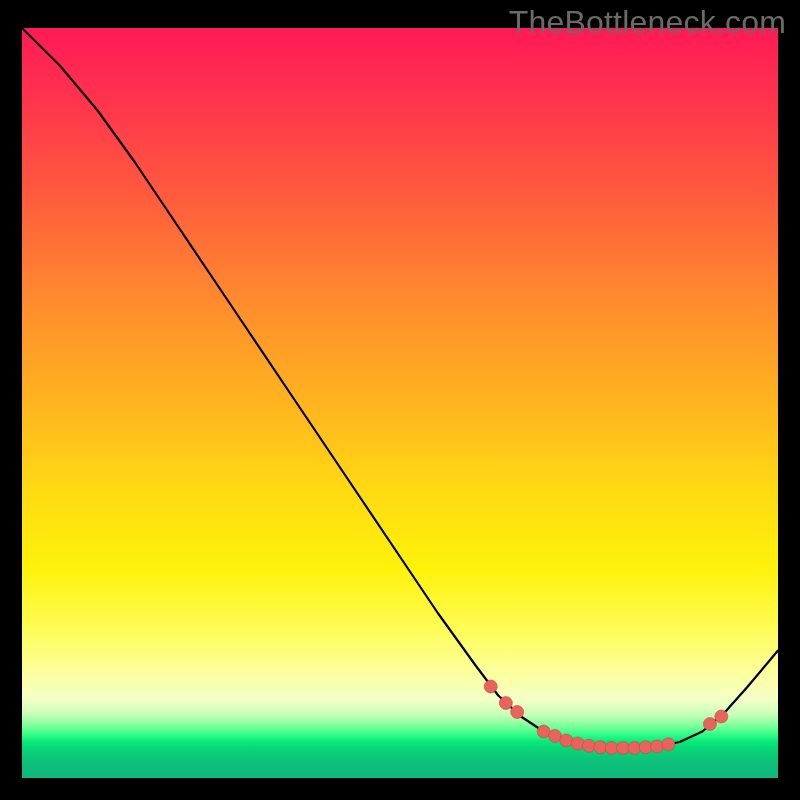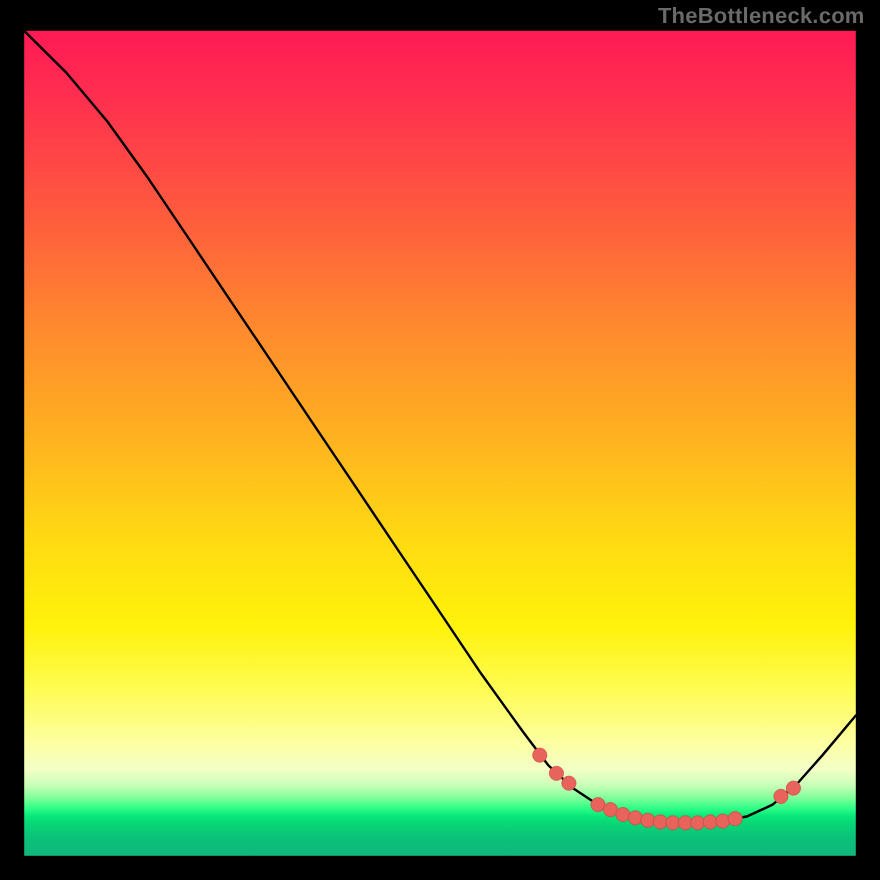--- a/index.html
+++ b/index.html
@@ -9,22 +9,22 @@
     background: #000;
     position: relative;
     font-family: Arial, Helvetica, sans-serif;
     overflow: hidden;
   }
   .watermark {
     position: absolute;
     top: 4px;
     right: 14px;
     color: #6a6a6a;
-    font-size: 20px;
-    font-weight: 700;
+    font-size: 32px;
+    font-weight: 400;
     letter-spacing: 0.2px;
     z-index: 5;
   }
   .plot-area {
     position: absolute;
     left: 22px;
     top: 28px;
     width: 756px;
     height: 750px;
   }

